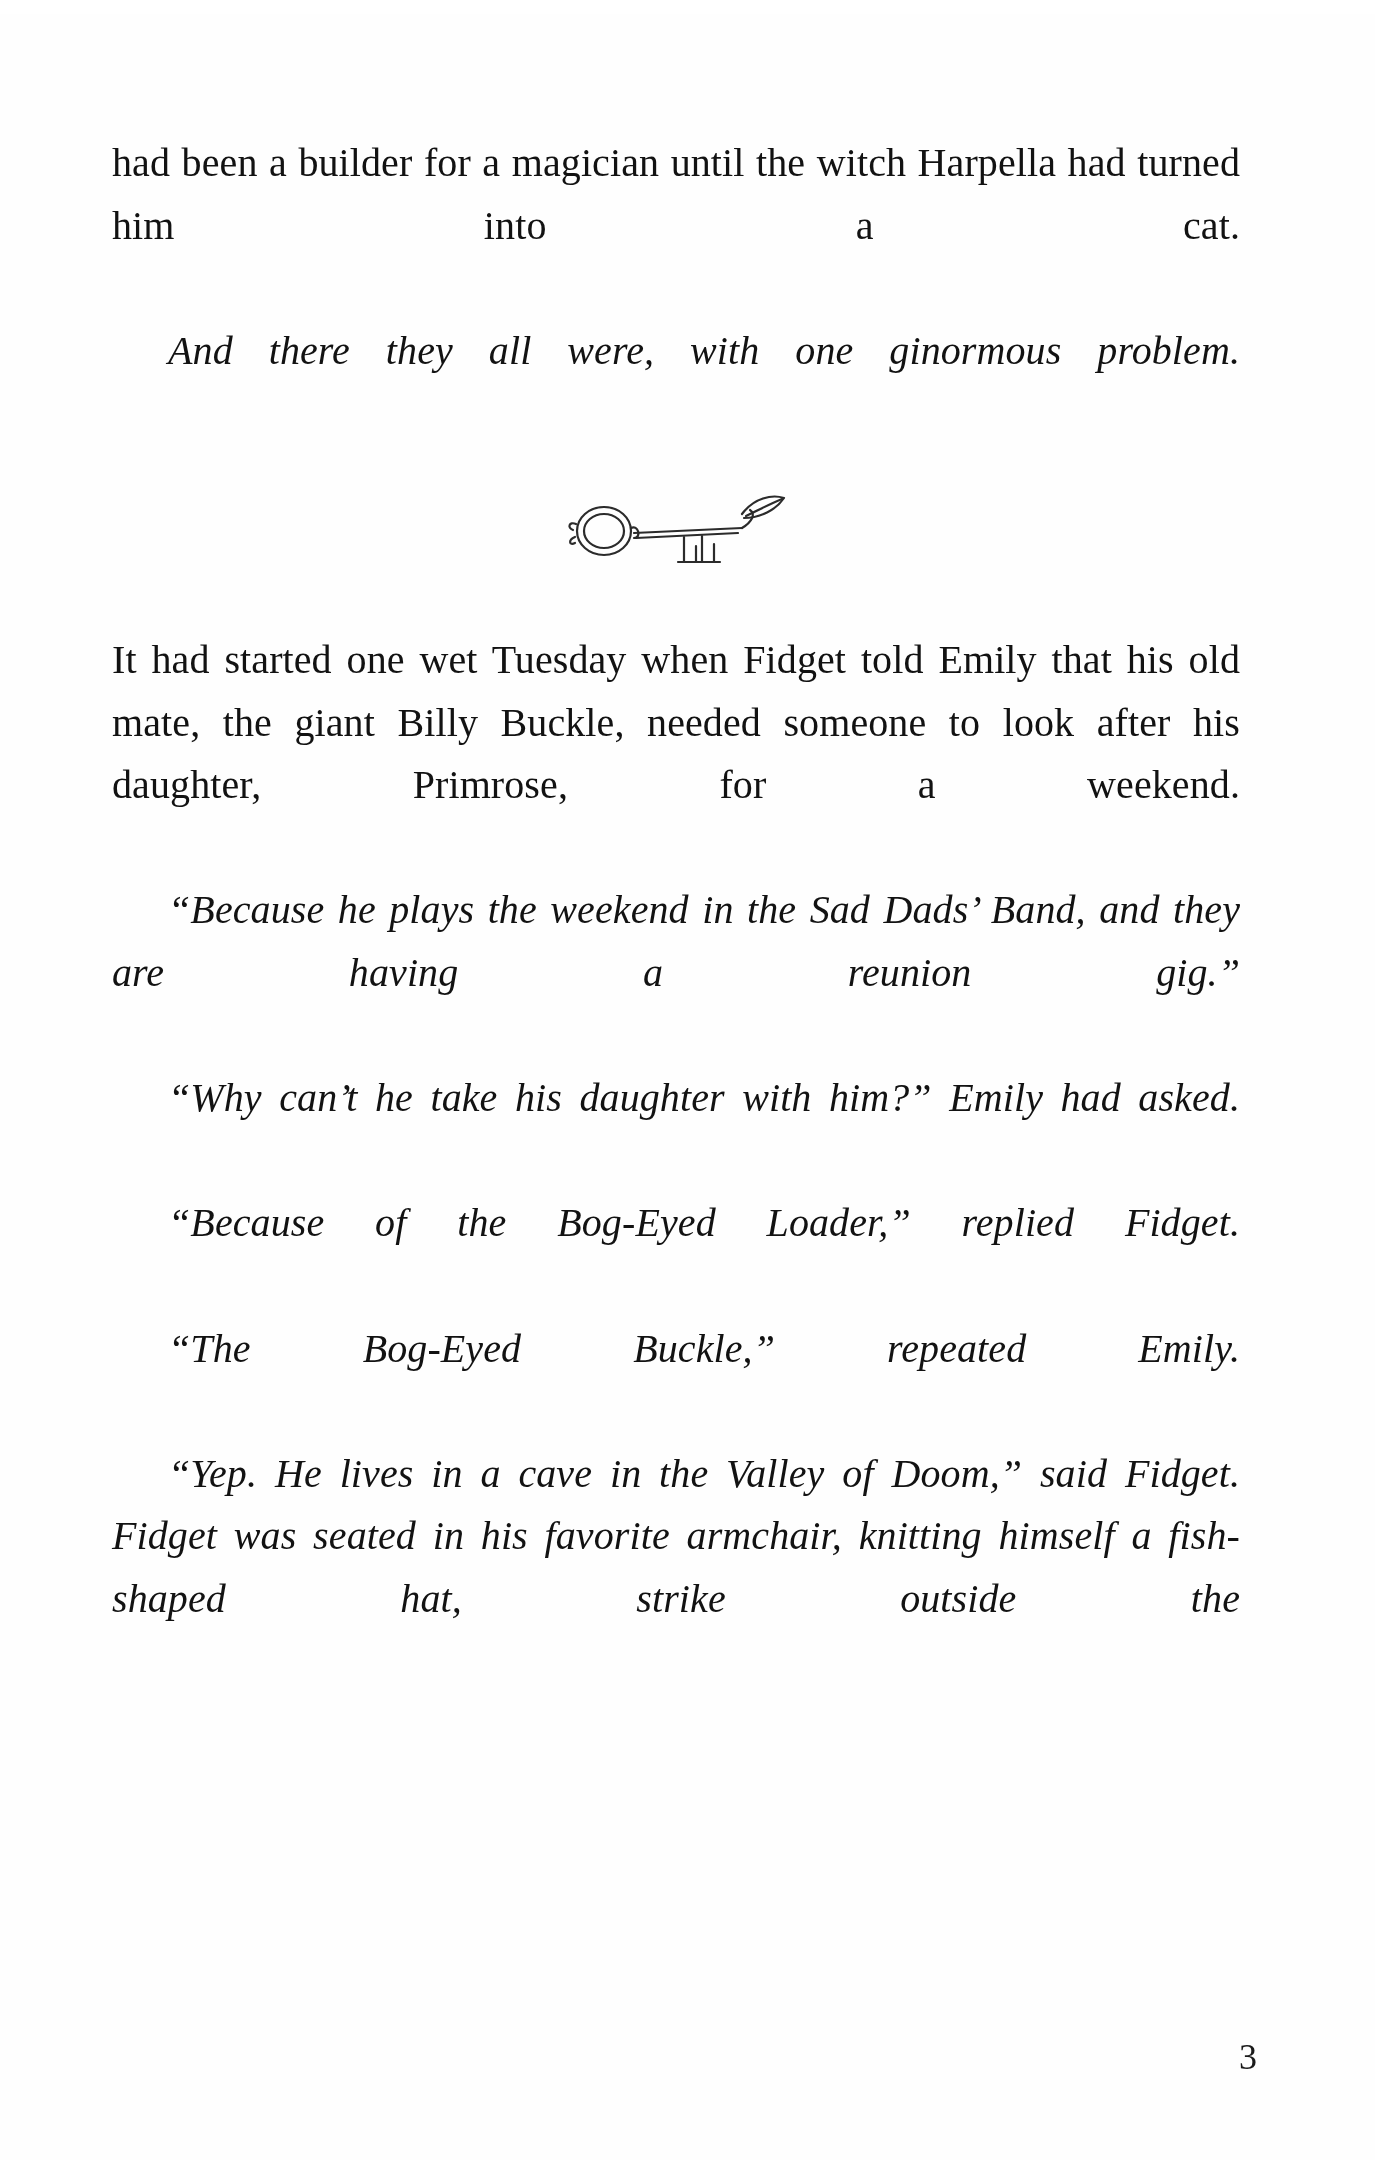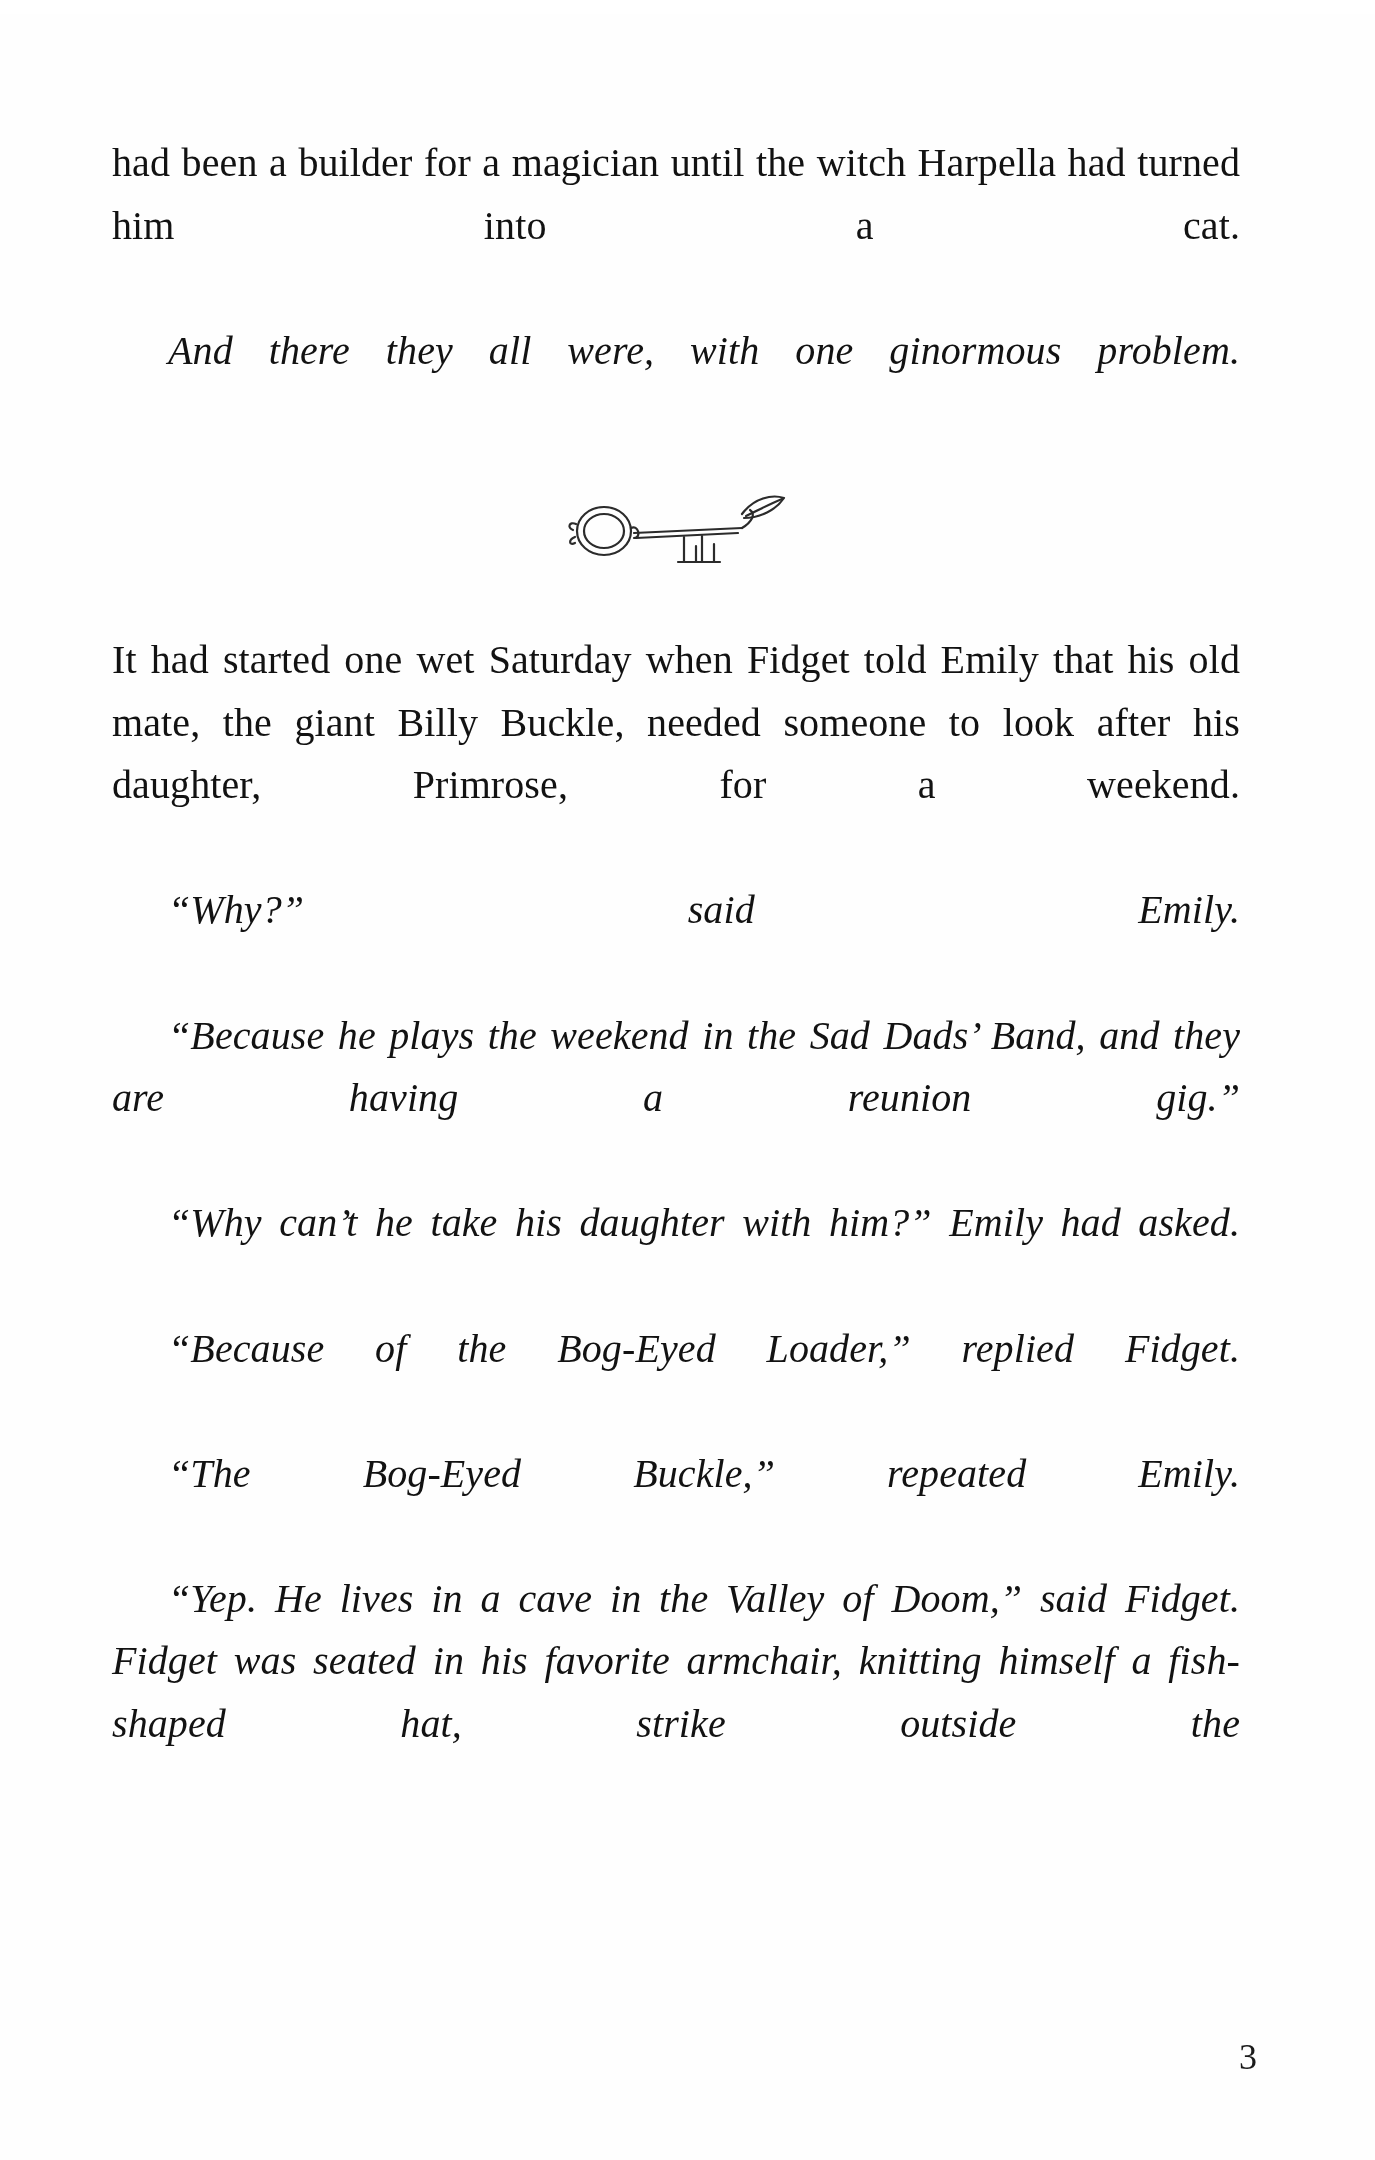--- a/index.html
+++ b/index.html
@@ -96,23 +96,22 @@
         <path d="M146 52 L146 78 L158 78 L158 60"></path>
         <path d="M122 78 L164 78"></path>
 
         <path d="M186 44 C196 38, 200 30, 194 26"></path>
 
         <path d="M186 30 C198 14, 216 10, 228 14 C220 26, 204 34, 188 34"></path>
         <path d="M190 32 C202 26, 214 20, 226 15"></path>
       </svg>
     </div>
 
-    <p class="cont">It had started one wet Saturday when Fidget told Emily that his old mate, the giant Billy Buckle, needed someone to look after his daughter, Primrose, for a weekend.</p>
+    <p class="cont">It had started one wet Tuesday when Fidget told Emily that his old mate, the giant Billy Buckle, needed someone to look after his daughter, Primrose, for a weekend.</p>
 
-    <p class="indent">“Why?” said Emily.</p>
 
 
     <p class="indent">“Because he plays the weekend in the Sad Dads’ Band, and they are having a reunion gig.”</p>
 
     <p class="indent">“Why can’t he take his daughter with him?” Emily had asked.</p>
 
     <p class="indent">“Because of the Bog-Eyed Loader,” replied Fidget.</p>
 
     <p class="indent">“The Bog-Eyed Buckle,” repeated Emily.</p>
 

